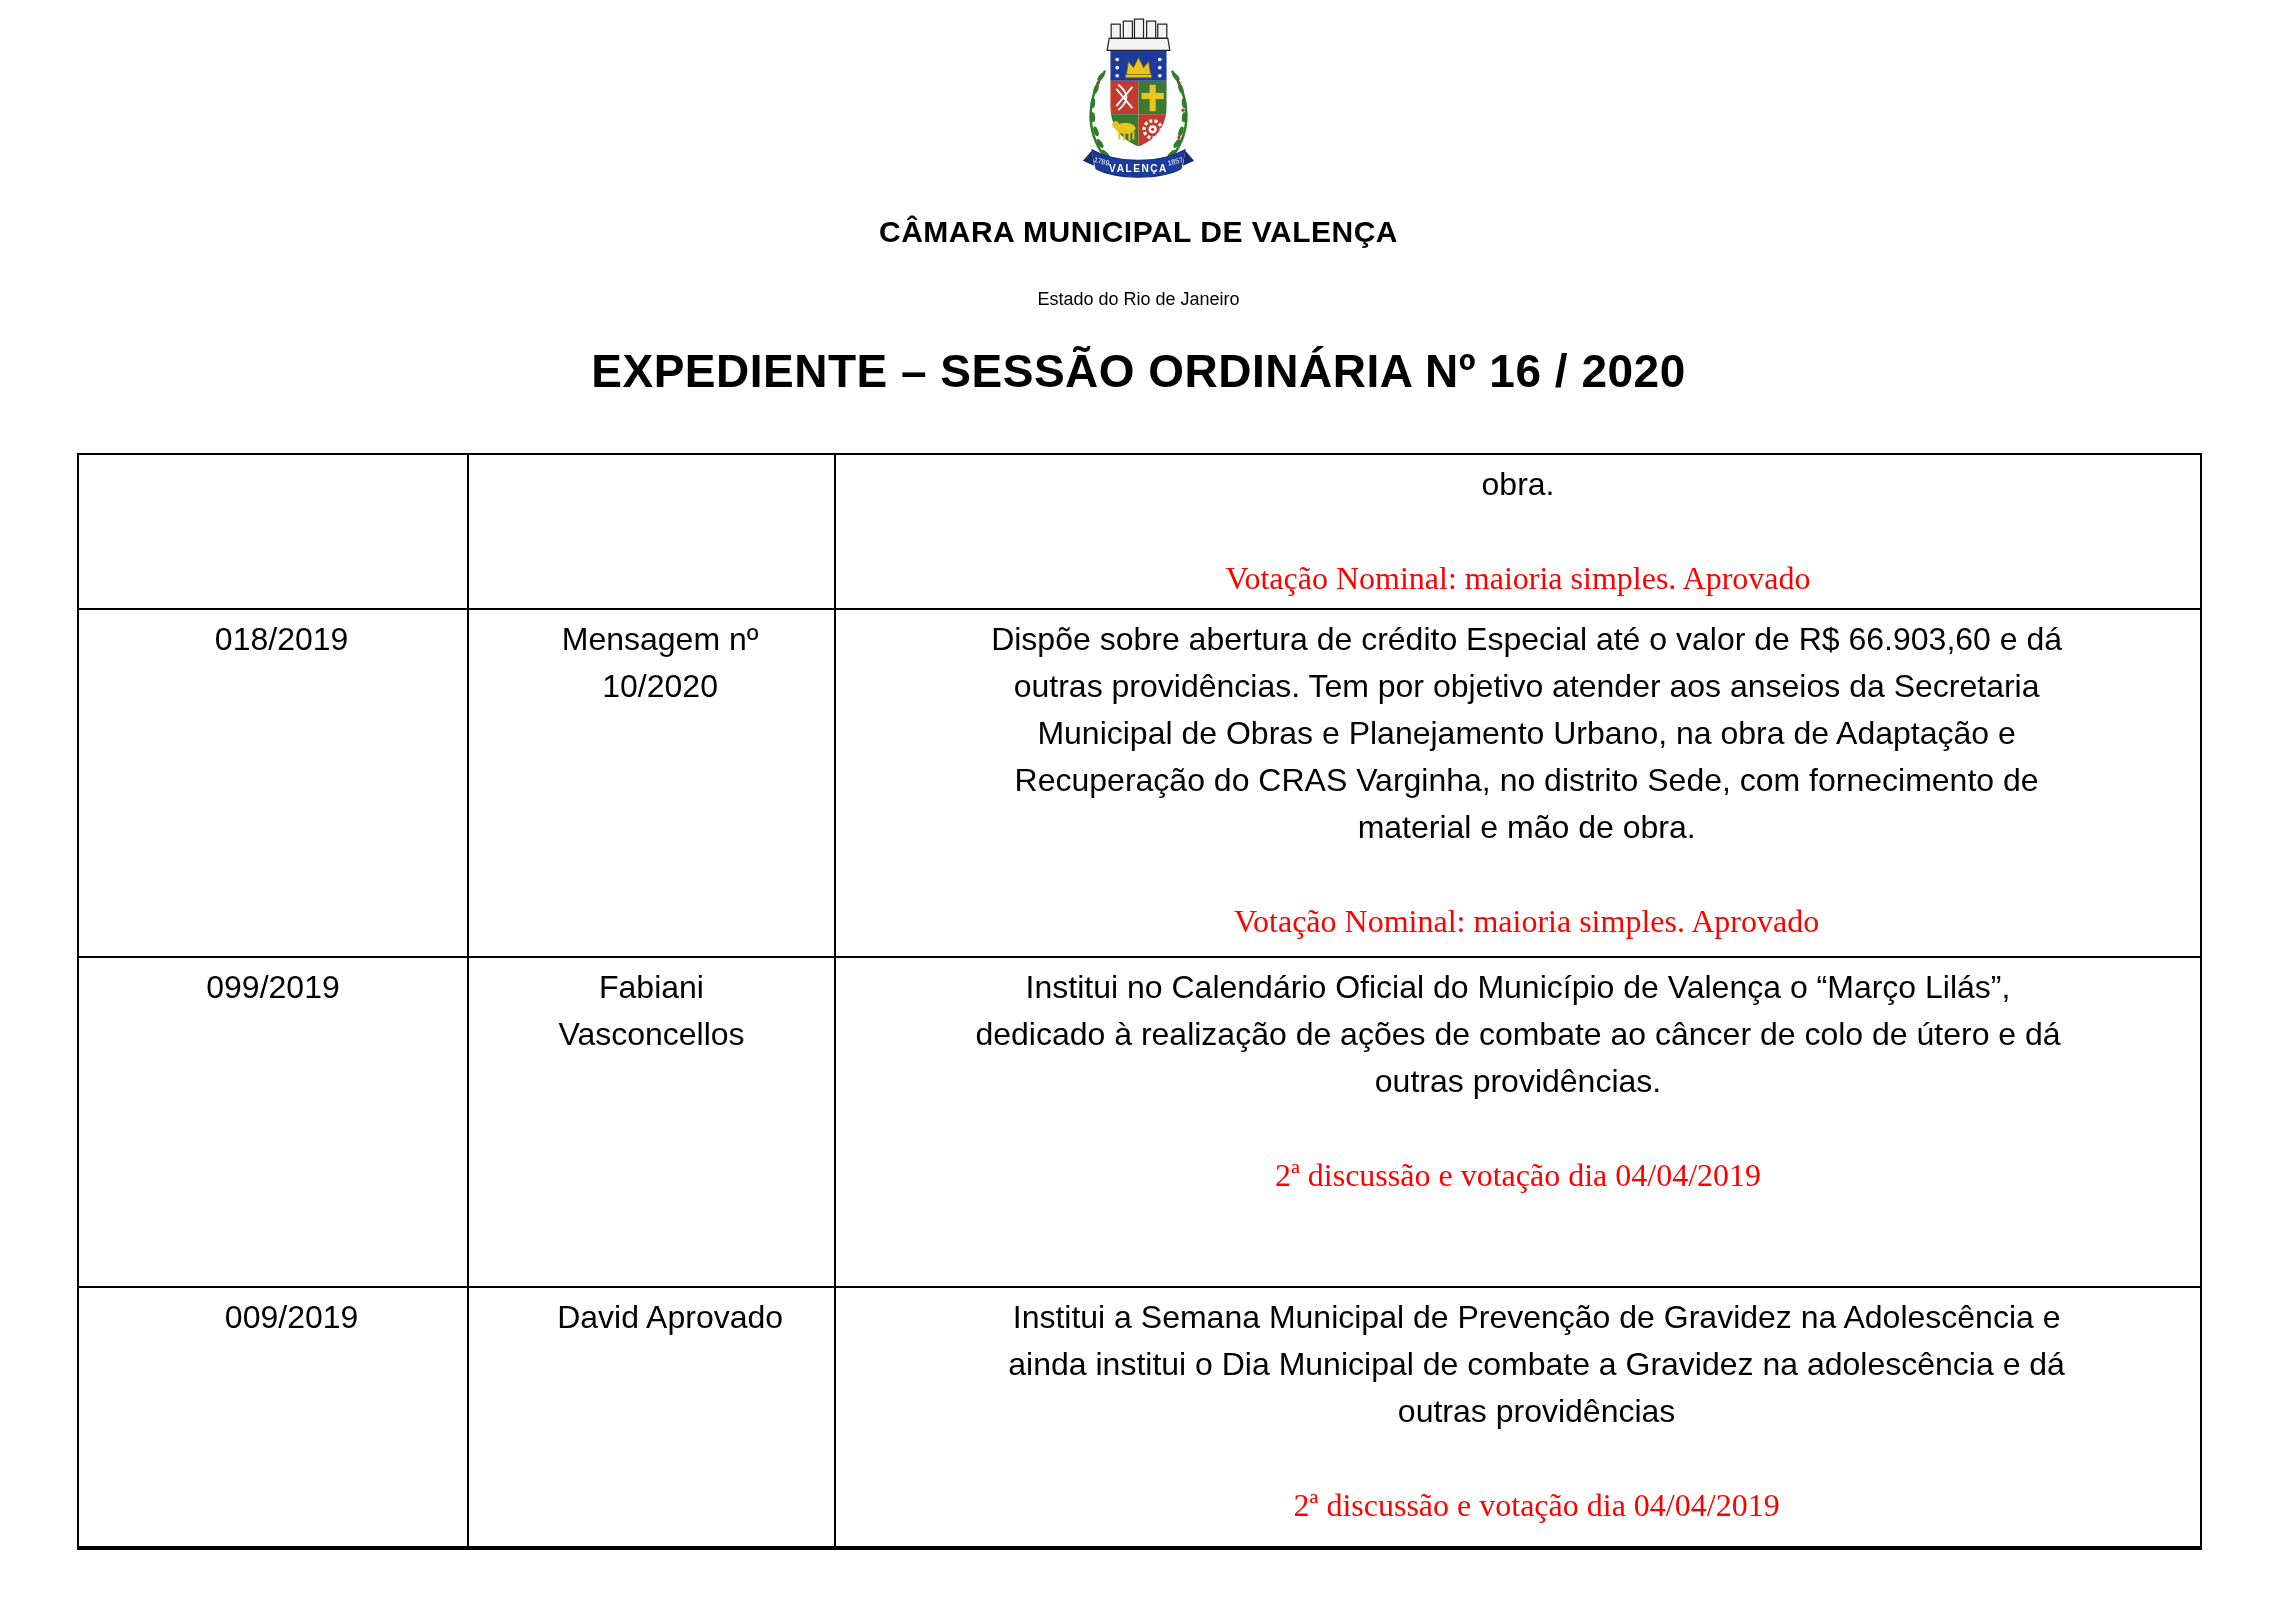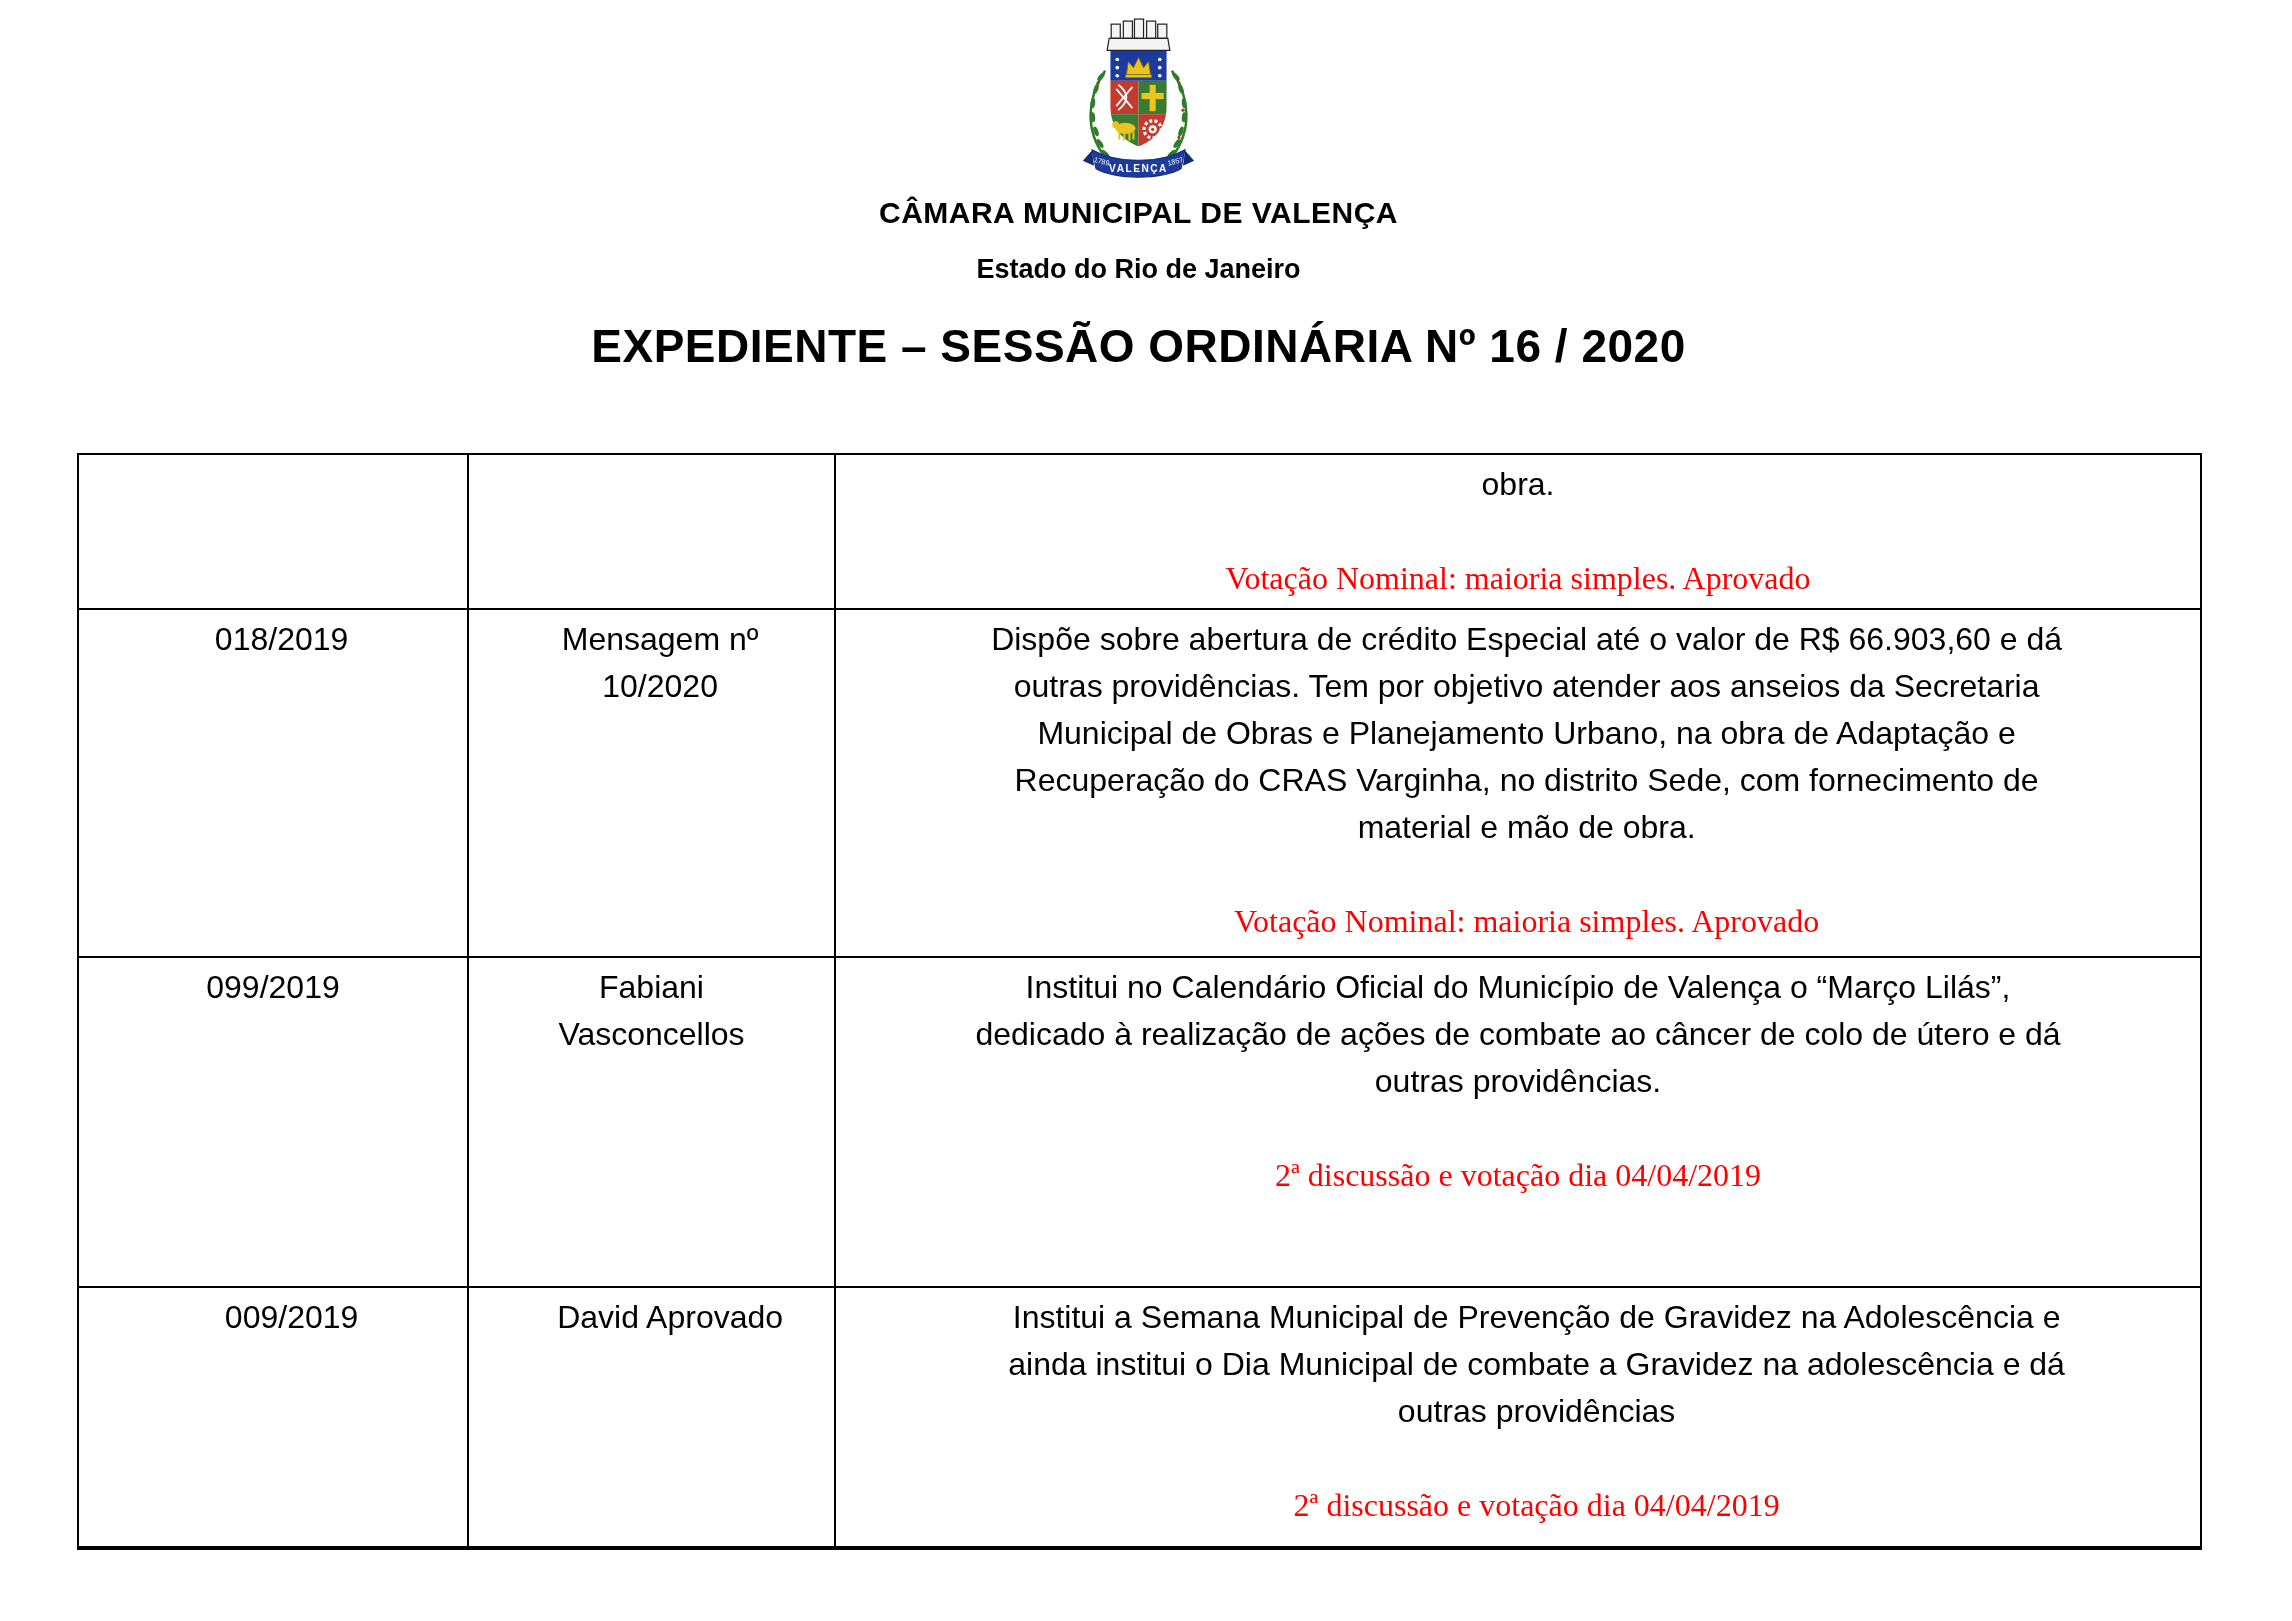--- a/index.html
+++ b/index.html
@@ -3,22 +3,22 @@
 <meta charset="utf-8">
 <style>
   * { margin:0; padding:0; box-sizing:border-box; }
   html,body { width:2293px; height:1621px; background:#ffffff; color:#000;
               font-family:"Liberation Sans","DejaVu Sans",sans-serif; overflow:hidden; }
   .page { position:relative; width:2293px; height:1621px; }
 
   .header { position:absolute; left:77px; top:0; width:2123px; text-align:center; }
   .crest-wrap { margin-top:11.8px; }
   .crest-wrap svg { display:inline-block; }
-  .org-name   { margin-top:6px; font-size:30px; font-weight:bold; letter-spacing:0.5px; }
-  .state-name { margin-top:24px; font-size:27px; font-weight:bold; }
+  .org-name   { margin-top:25px; font-size:30px; font-weight:bold; letter-spacing:0.5px; }
+  .state-name { margin-top:40px; font-size:18px; font-weight:normal; }
   .page-title { margin-top:34px; font-size:46px; font-weight:bold; letter-spacing:0.5px; }
 
   table.session-table { position:absolute; left:77px; top:453px; width:2123px;
           border-collapse:collapse; table-layout:fixed;
           border:2.9px solid #000; border-bottom-width:4.9px; }
   table.session-table td { border:2.9px solid #000; vertical-align:top; text-align:center;
           font-size:32px; line-height:47px; padding:5.9px 9.8px; }
   col.c1 { width:390px; } col.c2 { width:367px; } col.c3 { width:1366px; }
   tr.r0 td { height:146px;margin-top:23px; } tr.r1 td { height:348px;padding-left:27px; }
   tr.r2 td { height:330px; } tr.r3 td { height:261px;padding-left:47px; }

